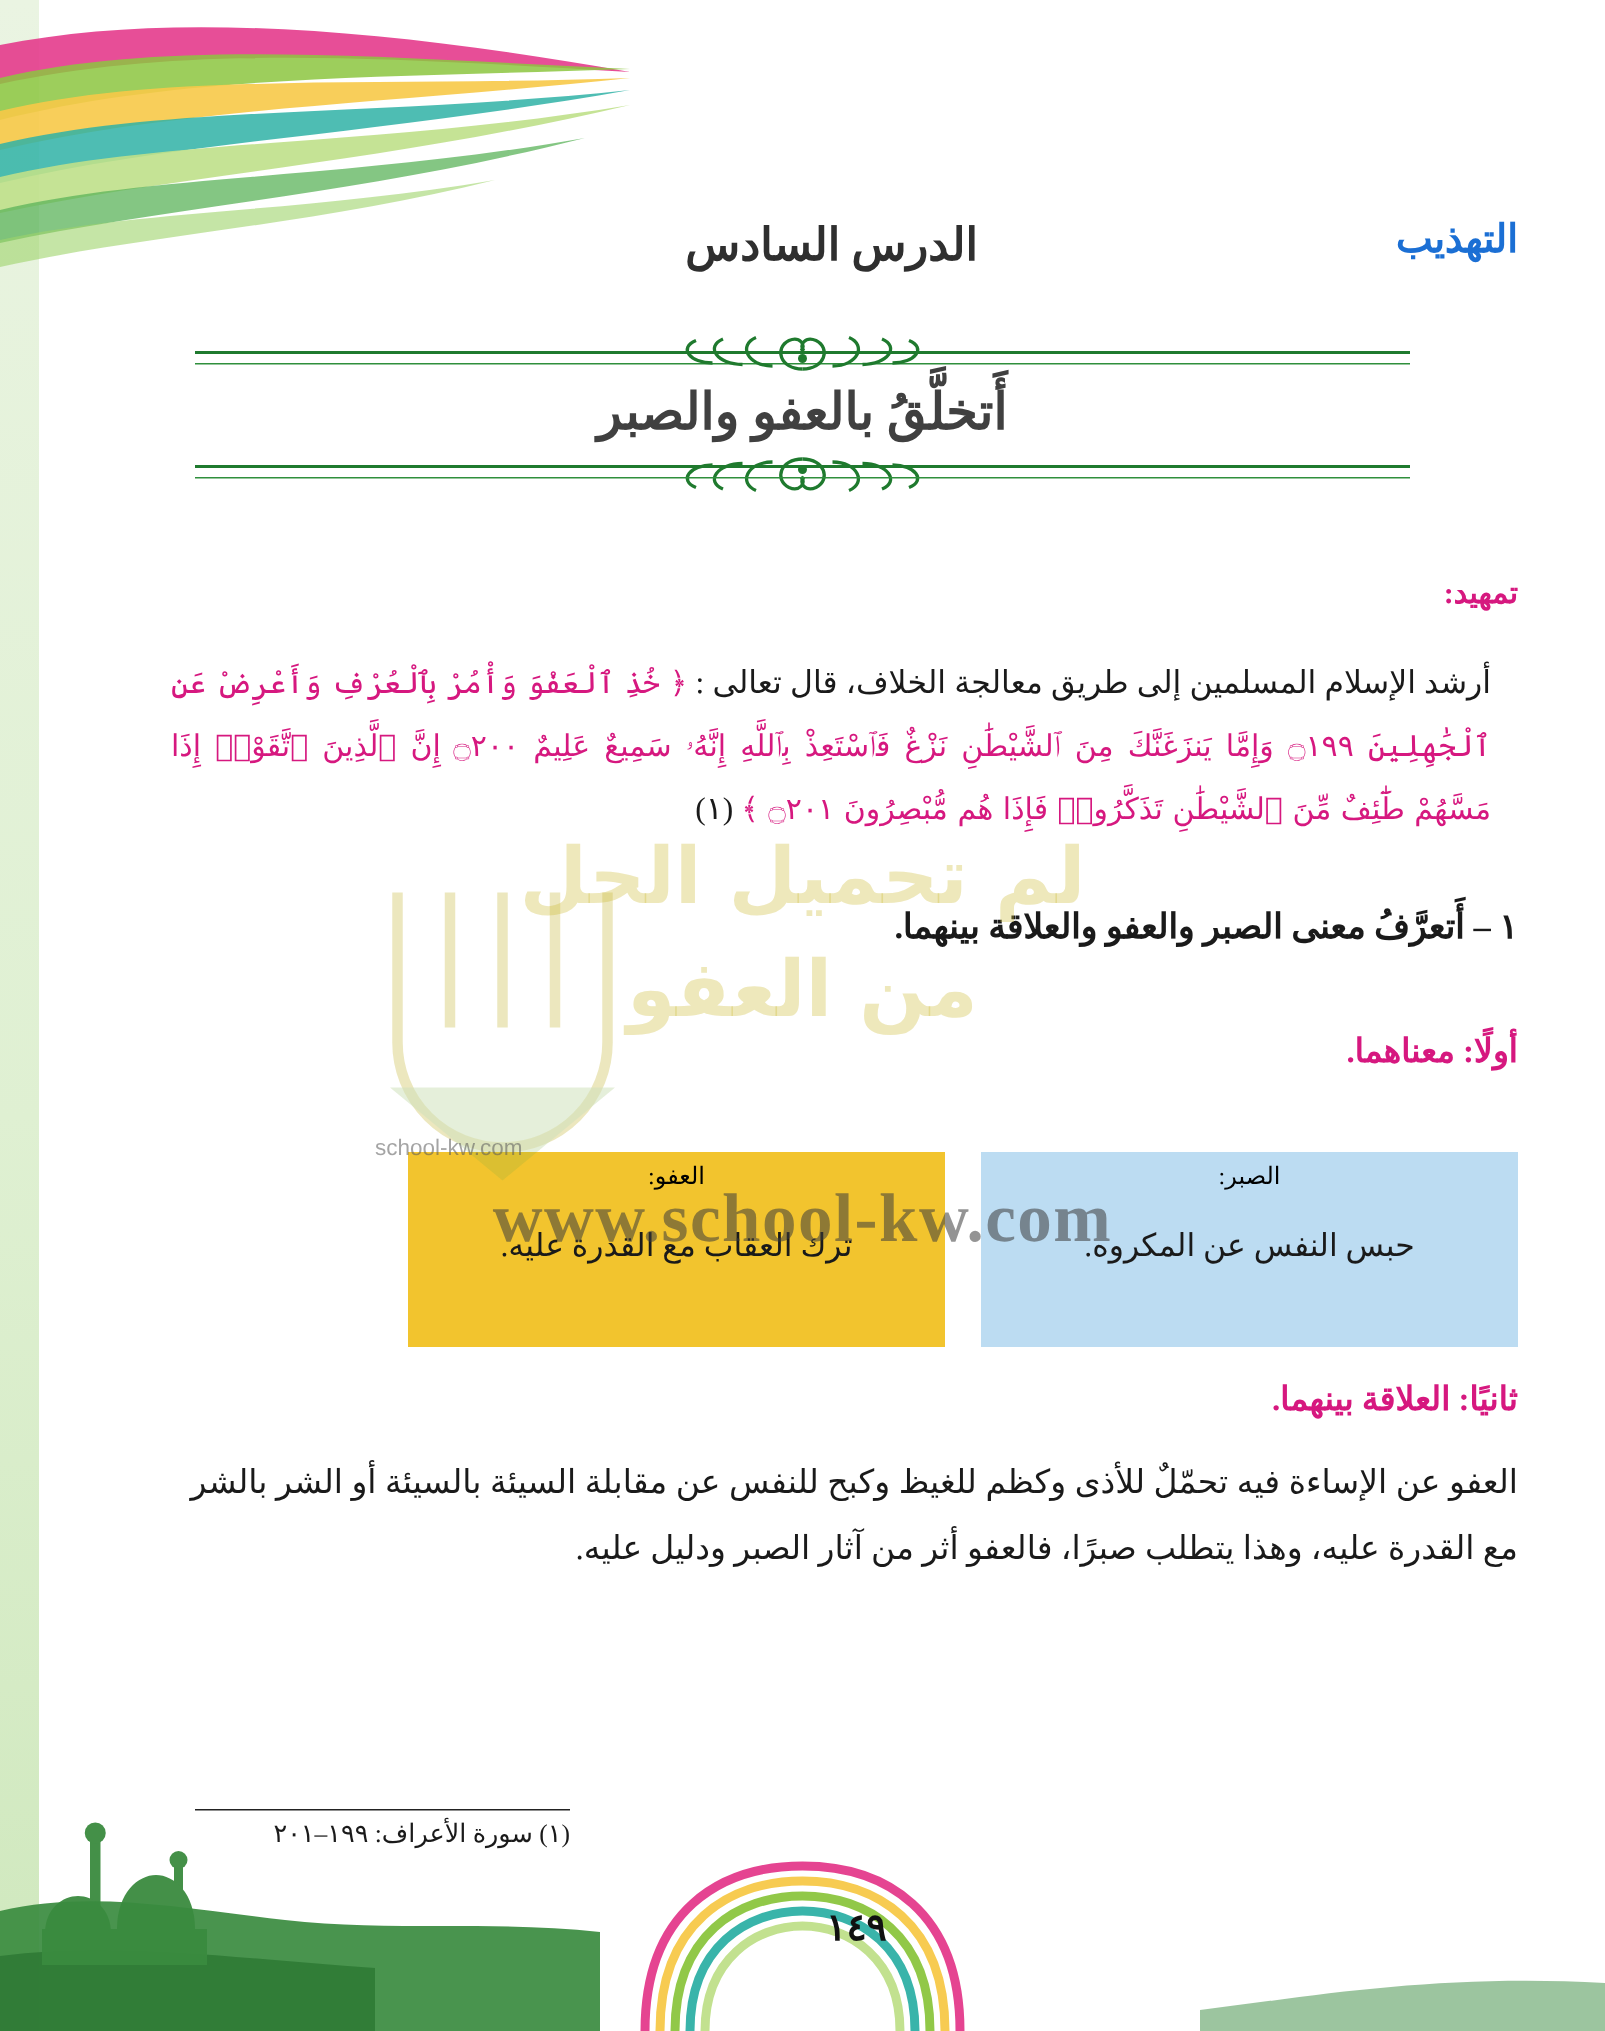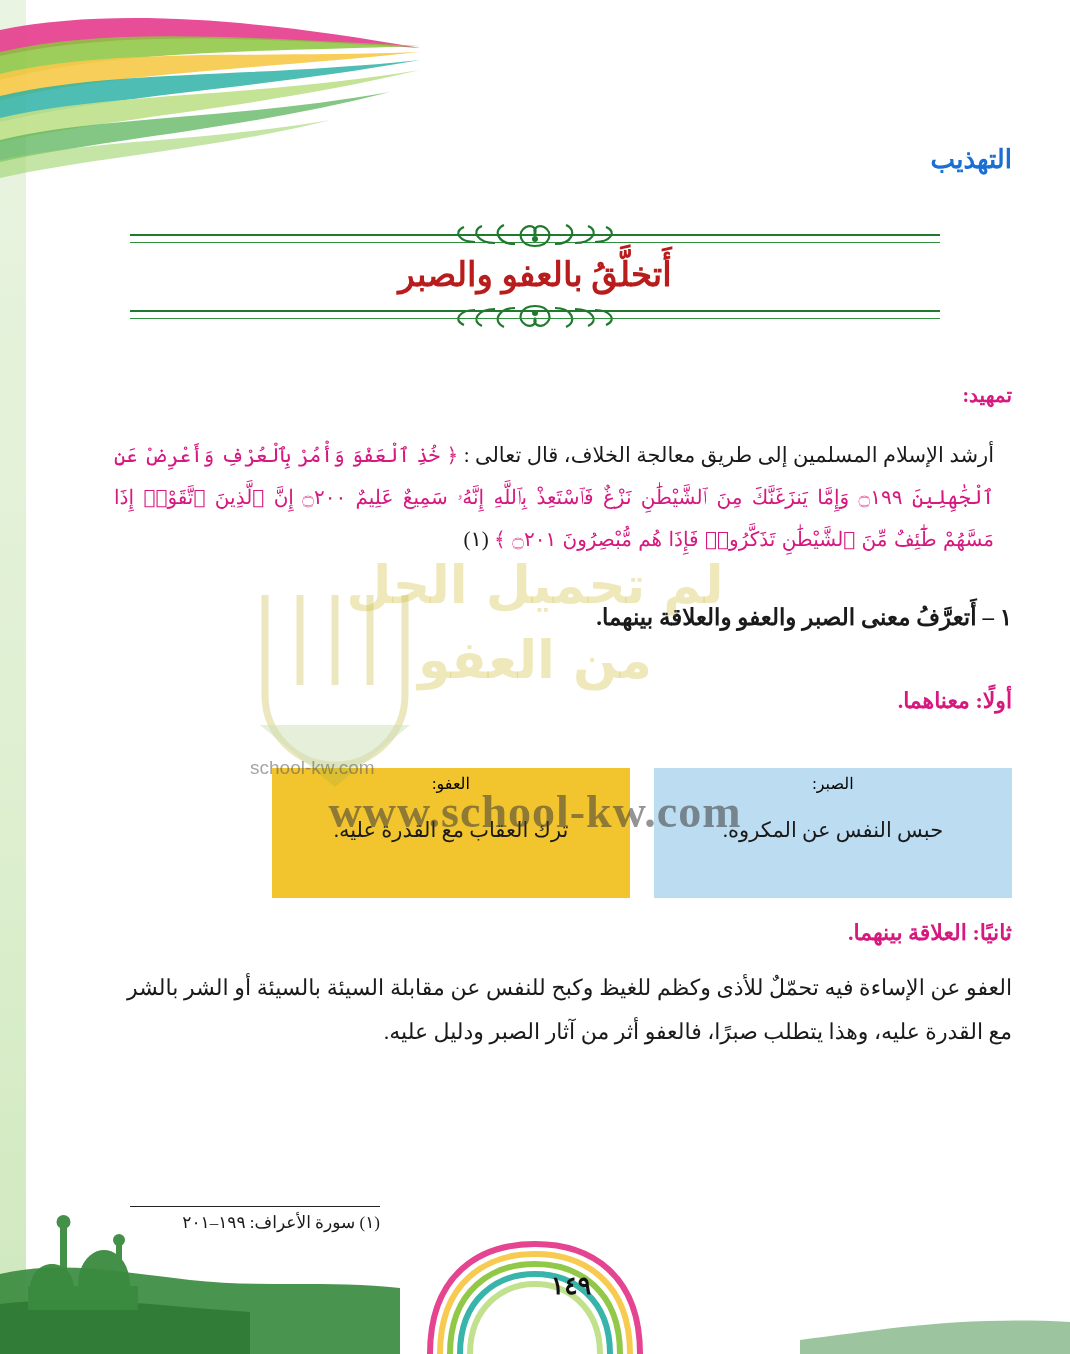--- a/index.html
+++ b/index.html
@@ -104,21 +104,21 @@
   .flourish.bottom { top: 96px; }
 
   .lesson-title {
     position: absolute;
     top: 48px;
     left: 0;
     width: 810px;
     text-align: center;
     font-size: 34px;
     font-weight: bold;
-    color: #b91c1c;
+    color: #404040;
   }
 
   
   .sec-label {
     position: absolute;
     font-weight: bold;
   }
   #intro-label {
     top: 383px;
     right: 58px;
@@ -305,21 +305,21 @@
     font-size: 46px;
     font-weight: bold;
     color: rgba(60,60,60,0.55);
     font-family: "Liberation Serif", serif;
     letter-spacing: 1px;
   }
   .wm-small {
     position: absolute;
     top: 212px;
     left: 130px;
-    font-size: 19px;
+    font-size: 15px;
     color: rgba(90,90,90,0.55);
     font-family: "Liberation Sans", sans-serif;
   }
   .wm-logo {
     position: absolute;
     top: 30px;
     left: 110px;
     width: 210px;
     height: 215px;
     opacity: 0.35;
@@ -337,20 +337,21 @@
     <path d="M0,30 C110,8 250,18 420,48 C250,38 120,30 0,56 Z" fill="#e43b8c" opacity="0.9"></path>
     <path d="M0,52 C110,26 250,38 420,46 C250,52 120,50 0,80 Z" fill="#8cc63f" opacity="0.85"></path>
     <path d="M0,74 C110,48 250,58 420,52 C250,70 120,72 0,100 Z" fill="#f7c948" opacity="0.9"></path>
     <path d="M0,96 C110,70 250,78 420,60 C250,90 120,94 0,122 Z" fill="#2fb1a6" opacity="0.85"></path>
     <path d="M0,118 C110,92 250,98 420,70 C250,110 120,116 0,142 Z" fill="#bfe08a" opacity="0.9"></path>
     <path d="M0,140 C100,116 230,120 390,92 C240,130 110,138 0,162 Z" fill="#5bb35a" opacity="0.75"></path>
     <path d="M0,160 C90,140 200,142 330,120 C210,150 100,156 0,178 Z" fill="#9ed36a" opacity="0.6"></path>
   </svg>
 
   <div class="unit-tag">التهذيب</div>
+  <div class="lesson-no">الدرس السادس</div>
 
   <div class="title-band">
     <div class="rule rule-top-a"></div>
     <div class="rule second rule-top-b"></div>
 
     <svg class="flourish top" viewBox="0 0 230 34">
       <g fill="none" stroke="#1f7a2e" stroke-width="2.2">
         <path d="M115,30 C100,30 96,16 106,11 C113,8 118,14 114,18"></path>
         <path d="M115,30 C130,30 134,16 124,11 C117,8 112,14 116,18"></path>
         <path d="M95,28 C78,28 72,14 84,9"></path>

